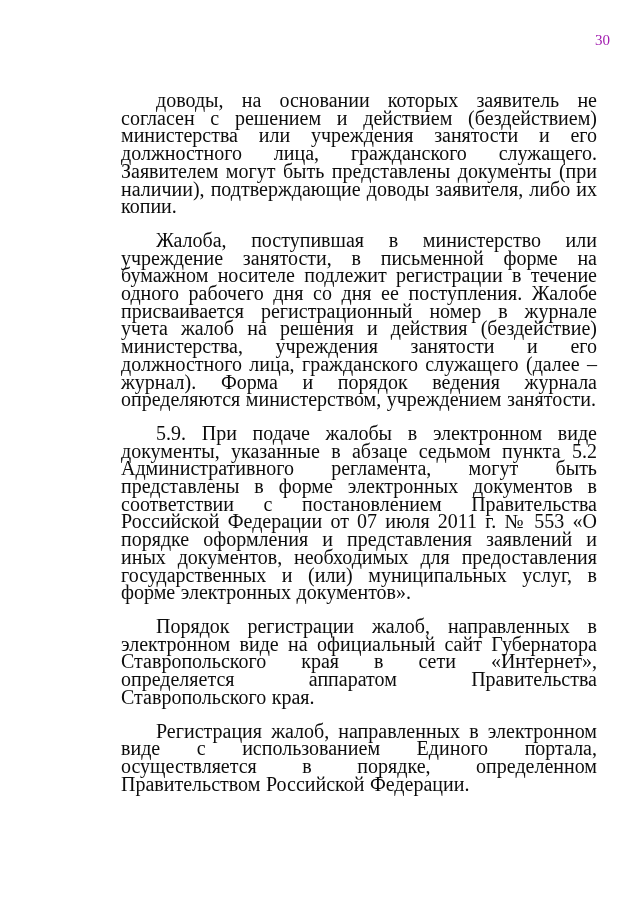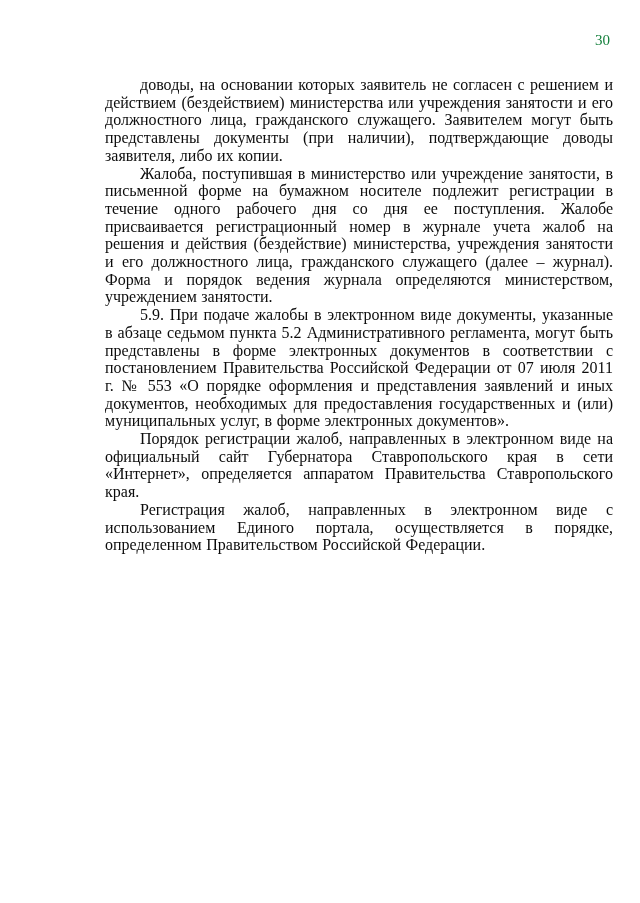--- a/index.html
+++ b/index.html
@@ -16,31 +16,31 @@
     font-family: "Liberation Serif", "DejaVu Serif", serif;
     color: #0c0c0c;
     box-sizing: border-box;
   }
   .page-number {
     position: absolute;
     top: 33px;
     right: 30px;
     font-size: 15px;
     line-height: 1;
-    color: #15803d;
+    color: #a21caf;
   }
   .content {
     position: absolute;
     top: 76px;
     left: 105px;
     width: 508px;
   }
   .para {
-    margin: 0;
-    font-size: 16px;
+    margin: 16px;
+    font-size: 20px;
     line-height: 17.7px;
     text-align: justify;
     text-indent: 35px;
     hyphens: auto;
     -webkit-hyphens: auto;
     word-spacing: 0.5px;
   }
 </style>
 </head>
 <body>

